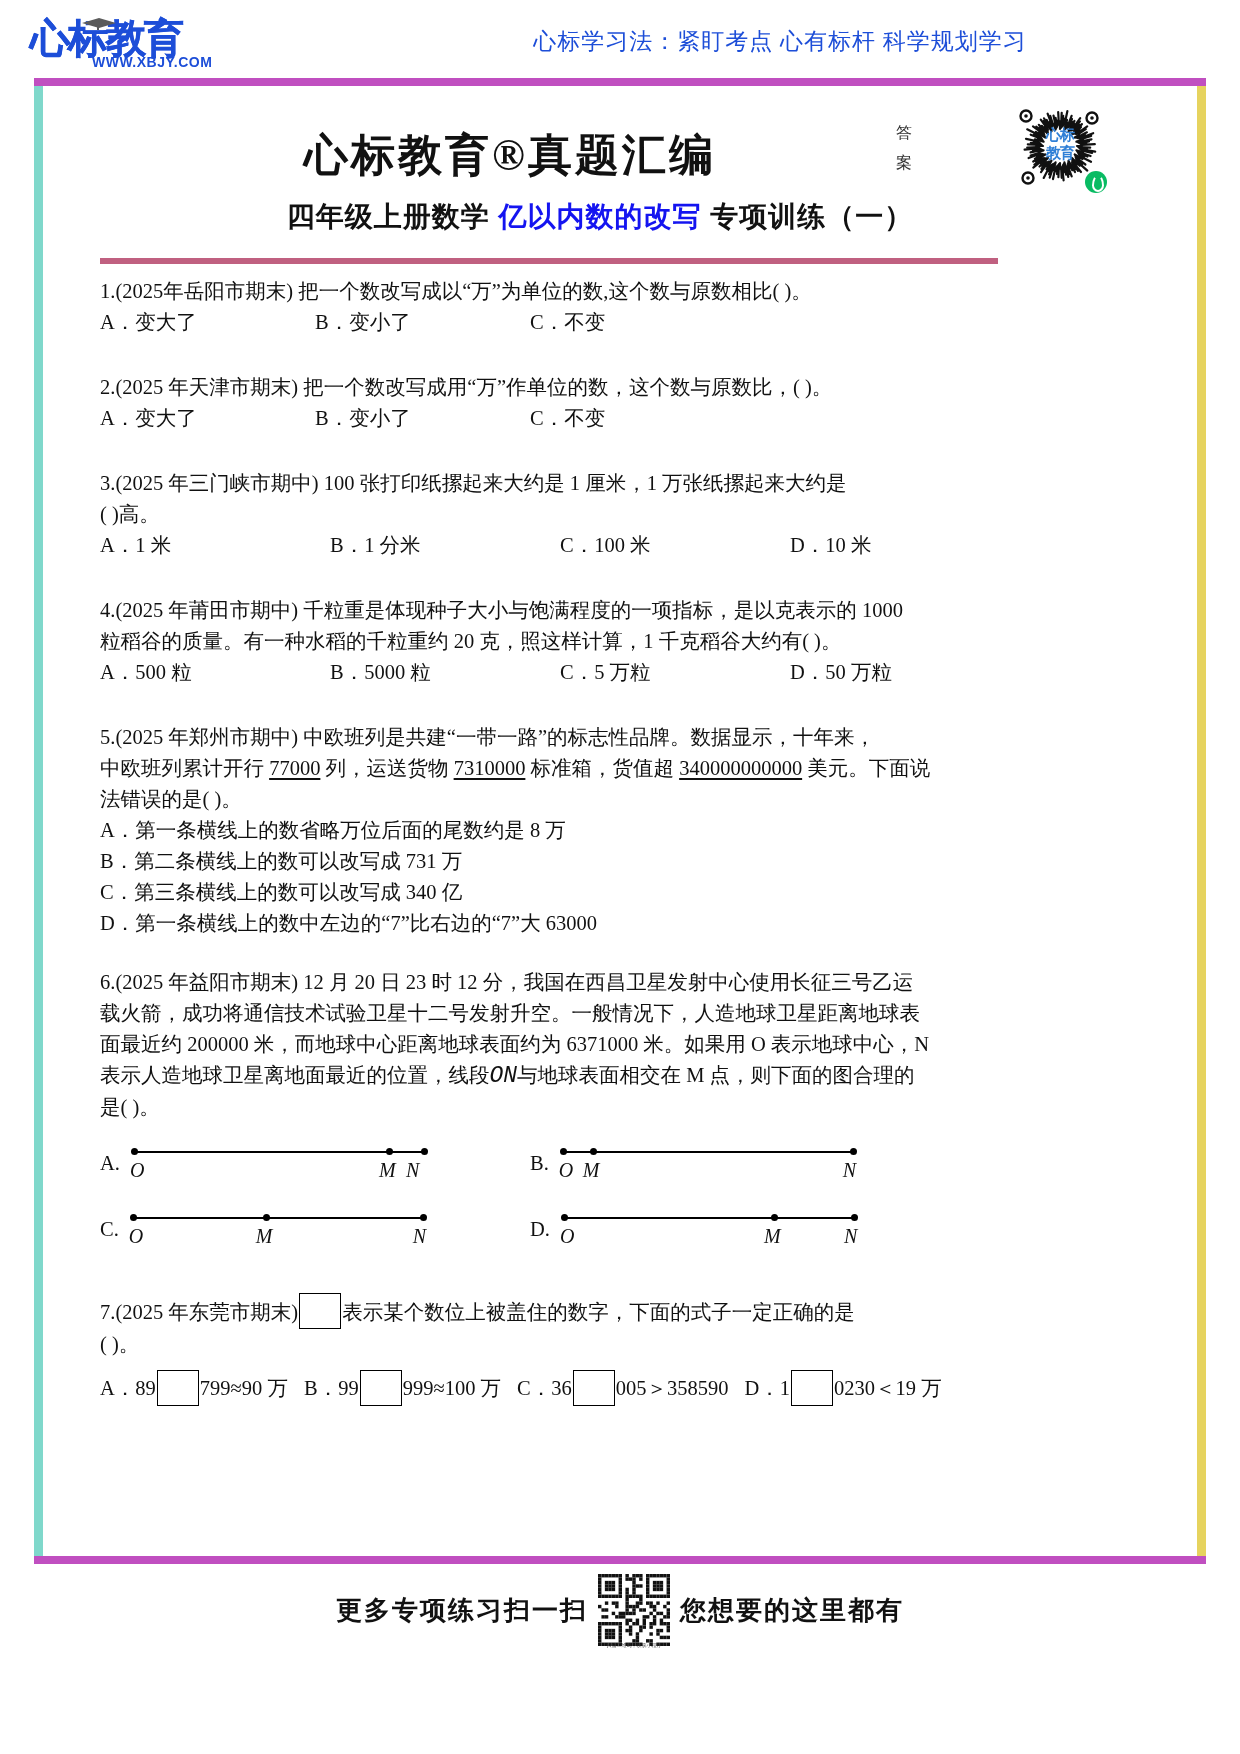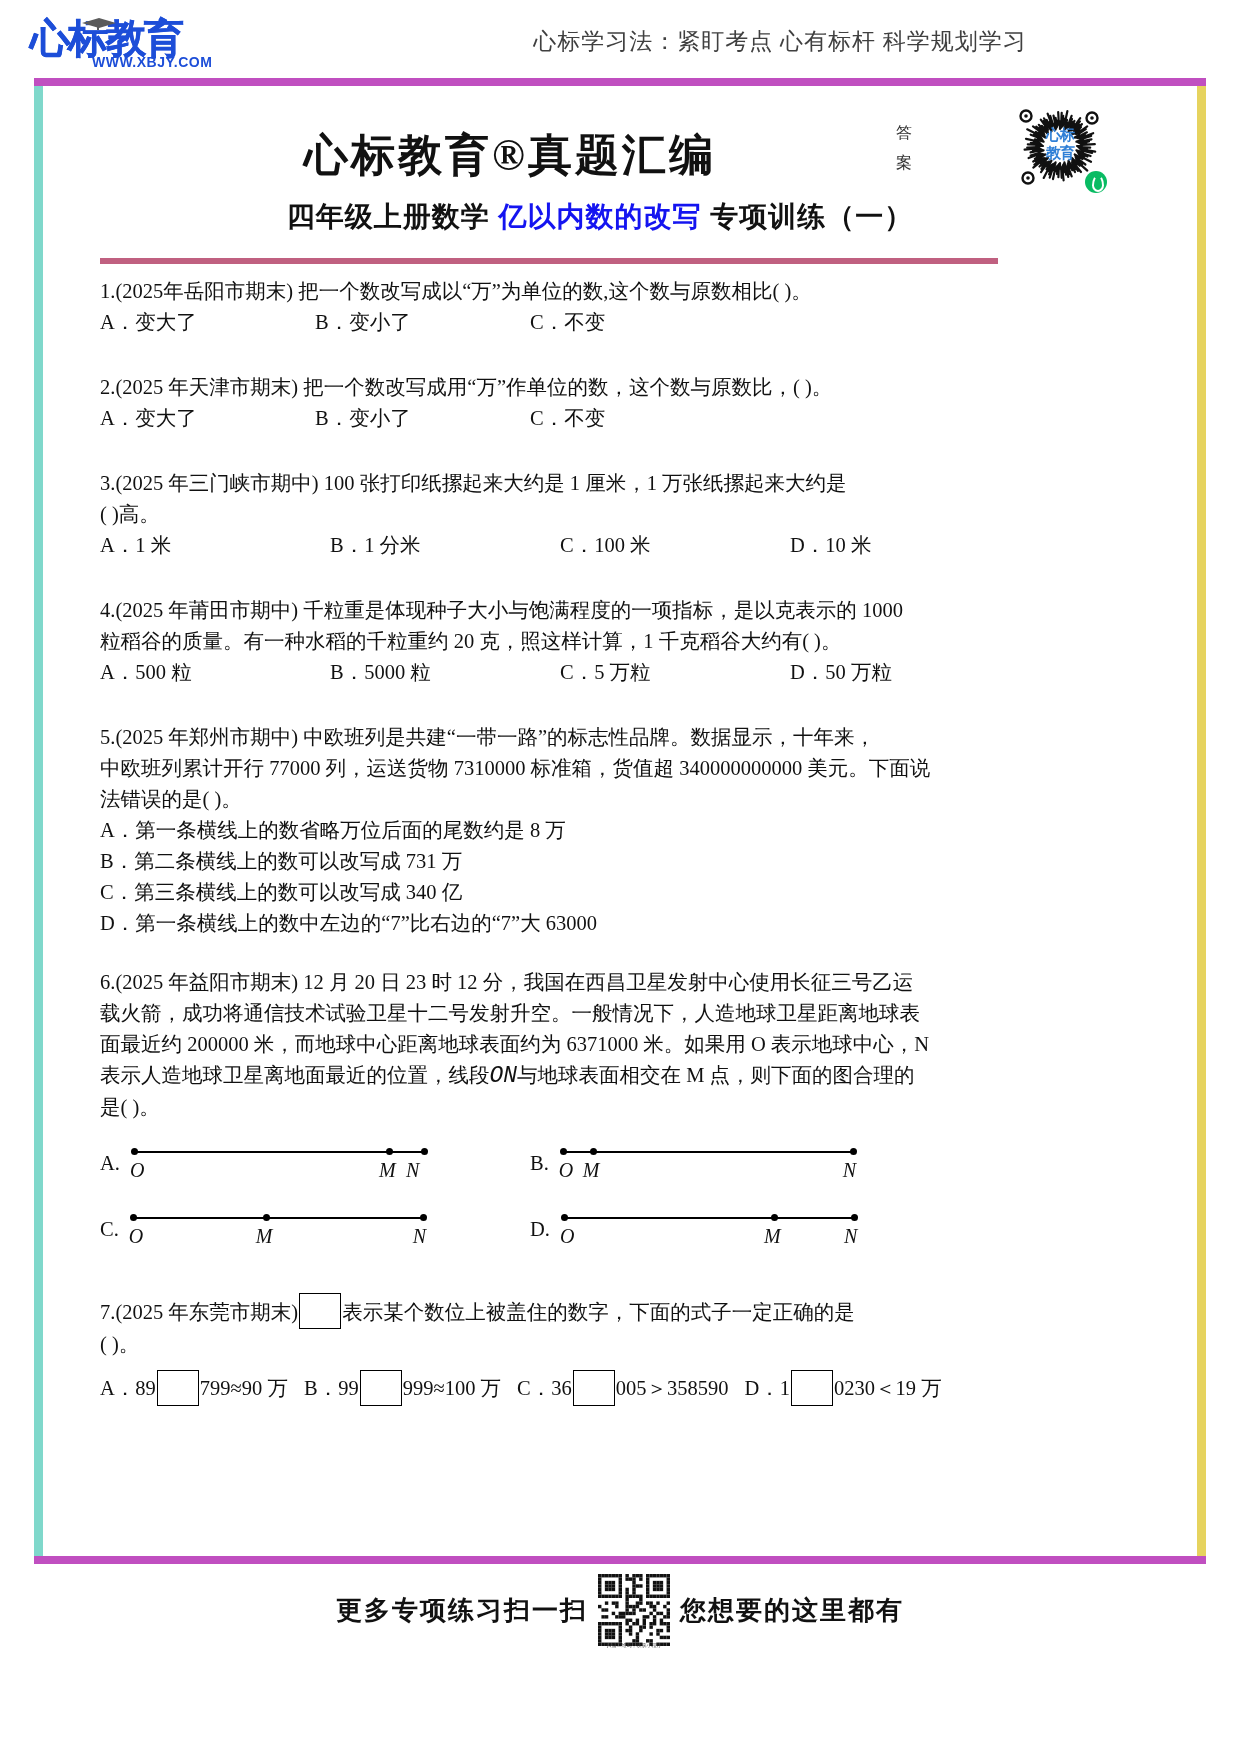--- a/index.html
+++ b/index.html
@@ -30,21 +30,21 @@
     font-family:"Liberation Sans","DejaVu Sans",sans-serif;
     font-size:14px;font-weight:bold;color:#1d4ed8;
     letter-spacing:0.5px;
   }
   .logo-cap{
     position:absolute;left:52px;top:2px;width:34px;height:13px;
   }
   .tagline{
     position:absolute;left:430px;top:26px;width:700px;
     text-align:center;
-    font-size:23px;letter-spacing:1px;color:#404040;
+    font-size:23px;letter-spacing:1px;color:#1d4ed8;
     font-family:"Liberation Serif","DejaVu Serif",serif;
   }
 
   
   .rule-top{
     position:absolute;left:34px;top:78px;width:1172px;height:8px;
     background:#c04fc0;
   }
   .edge-left{
     position:absolute;left:34px;top:86px;width:9px;height:1470px;
@@ -106,21 +106,21 @@
     font-size:20.5px;line-height:31px;
     font-family:"Liberation Serif","DejaVu Serif",serif;
   }
   .q{margin-bottom:27px;}
   .q .stem{text-align:justify;}
   .opts{display:flex;}
   .opt{white-space:nowrap;}
   .opts-3 .opt{width:215px;}
   .opts-4 .opt{width:232px;}
   .opt-list .opt{display:block;width:auto;}
-  .uline{text-underline-offset:3px;margin-top:25px;}
+  .uline{text-decoration:underline;text-underline-offset:3px;margin-top:25px;}
   .mathit{font-style:italic;font-family:Liberation Mono, monospace;text-align:center;}
 
   
   .seg-grid{margin-top:6px;}
   .seg-row{display:flex;margin-bottom:14px;}
   .seg-cell{width:430px;display:flex;align-items:flex-end;}
   .seg-letter{font-size:20.5px;padding-right:6px;padding-bottom:2px;}
   .seg-box{position:relative;width:318px;height:52px;}
   .seg-line{position:absolute;left:8px;top:22px;width:290px;height:2px;background:#000;}
   .seg-dot{position:absolute;width:7px;height:7px;border-radius:50%;background:#000;top:19px;}

